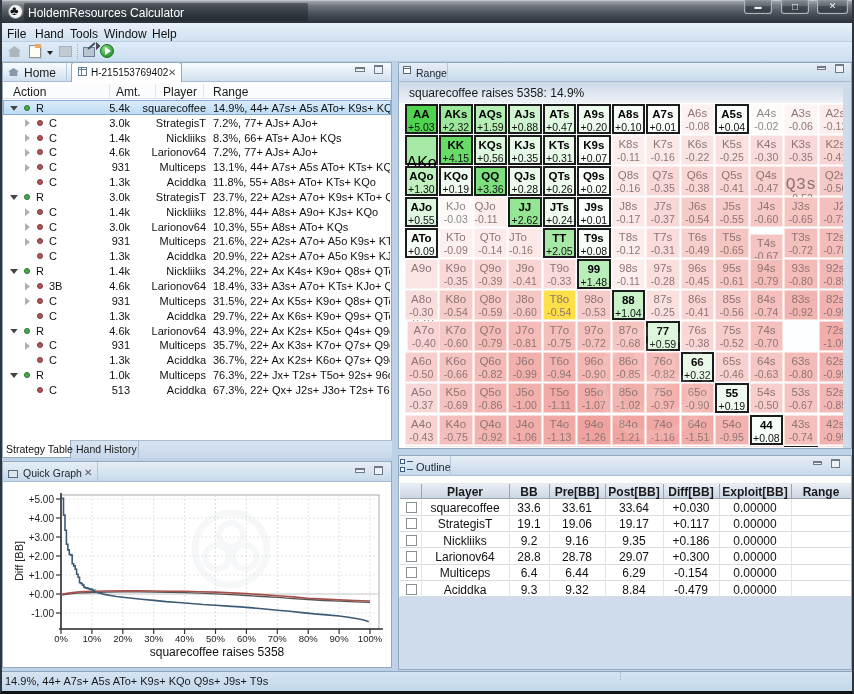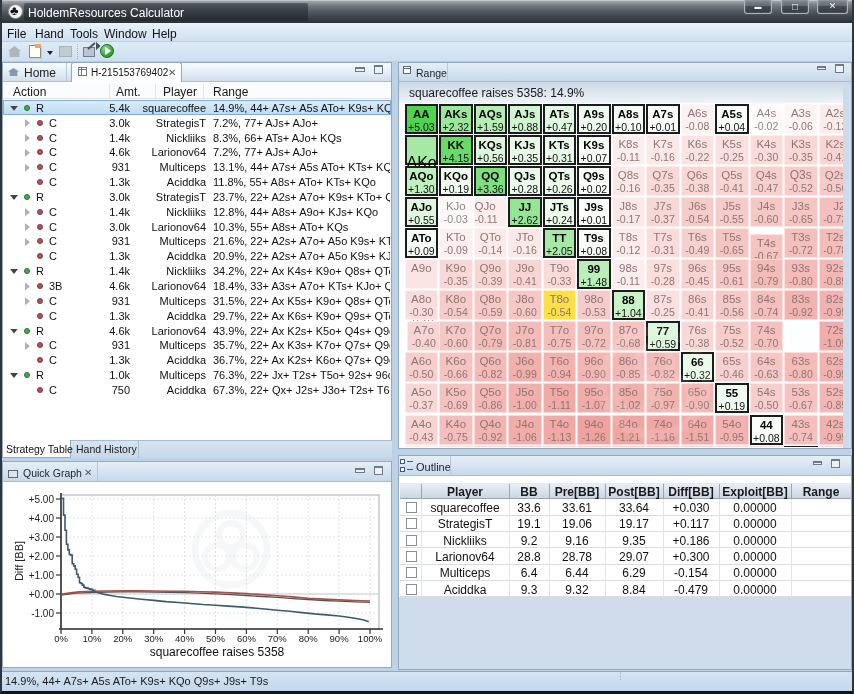--- a/index.html
+++ b/index.html
@@ -161,21 +161,21 @@
 <div class="tx" style="left:136px;top:354.2px;width:70px;text-align:right;font-size:11px;color:#111;">Aciddka</div>
 <div class="tx" style="left:213px;top:354.2px;width:177px;overflow:hidden;font-size:11px;color:#111;">36.7%, 22+ Ax K2s+ K6o+ Q7s+ Q9o+ J8s+ JTo</div>
 <div style="left:10px;top:369.1px;width:8px;height:5px;background:#444;clip-path:polygon(0 0,100% 0,50% 100%);margin-top:4px;"></div>
 <div style="left:24px;top:369.1px;width:6px;height:6px;border-radius:50%;background:#3fae49;border:1px solid #2b6f33;margin-top:3px;"></div>
 <div class="tx" style="left:36px;top:369.1px;font-size:11px;color:#111;">R</div>
 <div class="tx" style="left:60px;top:369.1px;width:70px;text-align:right;font-size:11px;color:#111;">1.0k</div>
 <div class="tx" style="left:136px;top:369.1px;width:70px;text-align:right;font-size:11px;color:#111;">Multiceps</div>
 <div class="tx" style="left:213px;top:369.1px;width:177px;overflow:hidden;font-size:11px;color:#111;">76.3%, 22+ Jx+ T2s+ T5o+ 92s+ 96o+ 84s+ 86</div>
 <div style="left:37px;top:383.9px;width:6px;height:6px;border-radius:50%;background:#b25456;border:1px solid #7e3a3c;margin-top:3px;"></div>
 <div class="tx" style="left:49px;top:383.9px;font-size:11px;color:#111;">C</div>
-<div class="tx" style="left:60px;top:383.9px;width:70px;text-align:right;font-size:11px;color:#111;">750</div>
+<div class="tx" style="left:60px;top:383.9px;width:70px;text-align:right;font-size:11px;color:#111;">513</div>
 <div class="tx" style="left:136px;top:383.9px;width:70px;text-align:right;font-size:11px;color:#111;">Aciddka</div>
 <div class="tx" style="left:213px;top:383.9px;width:177px;overflow:hidden;font-size:11px;color:#111;">67.3%, 22+ Qx+ J2s+ J3o+ T2s+ T6o+ 95s+ 96o</div>
 <div style="left:2px;top:440px;width:390px;height:18px;background:linear-gradient(#d8e4f0,#c7d8ea);border-top:1px solid #a8bdd2;"></div>
 <div style="left:2px;top:440px;width:69px;height:18px;background:#fff;border:1px solid #93a9c0;border-top:none;"></div>
 <div class="tx" style="left:6px;top:443px;font-size:10.5px;color:#111;">Strategy Table</div>
 <div style="left:71px;top:440px;width:68px;height:18px;border-right:1px solid #a8bdd2;"></div>
 <div class="tx" style="left:76px;top:443px;font-size:10.5px;color:#222;">Hand History</div>
 <div style="left:2px;top:461px;width:390px;height:207px;background:#fff;border:1px solid #93a9c0;"></div>
 <div style="left:3px;top:462px;width:388px;height:20px;background:linear-gradient(#e6eef6,#cfdfee 75%,#c5d8ea);border-bottom:1px solid #a8bdd2;"></div>
 <div style="left:8px;top:470px;width:10px;height:8px;background:#dce4ec;border:1px solid #5c6878;"></div>
@@ -408,21 +408,21 @@
     </div>
     <div style="position:absolute;left:316.0px;top:83.1px;width:33.6px;height:30.1px;background:#f8d5d3;border:1px solid rgba(255,255,255,0.55);text-align:center;box-sizing:border-box;">
       <div style="position:static;font-size:11.5px;font-weight:normal;color:#8f7573;line-height:14px;margin-top:1px;">Q5s</div>
       <div style="position:static;font-size:10.5px;color:#8f7573;line-height:12px;">-0.41</div>
     </div>
     <div style="position:absolute;left:350.5px;top:83.1px;width:33.6px;height:30.1px;background:#f7d0ce;border:1px solid rgba(255,255,255,0.55);text-align:center;box-sizing:border-box;">
       <div style="position:static;font-size:11.5px;font-weight:normal;color:#8f7573;line-height:14px;margin-top:1px;">Q4s</div>
       <div style="position:static;font-size:10.5px;color:#8f7573;line-height:12px;">-0.47</div>
     </div>
     <div style="position:absolute;left:385.0px;top:83.1px;width:33.6px;height:30.1px;background:#f7cdcb;border:1px solid rgba(255,255,255,0.55);text-align:center;box-sizing:border-box;">
-      <div style="position:static;font-size:12px;font-weight:normal;color:#8f7573;line-height:14px;margin-top:1px;">Q3s</div>
+      <div style="position:static;font-size:17px;font-weight:normal;color:#8f7573;line-height:14px;margin-top:11px;font-family:Liberation Mono, monospace;">Q3s</div>
       <div style="position:static;font-size:10.5px;color:#8f7573;line-height:12px;">-0.52</div>
     </div>
     <div style="position:absolute;left:419.5px;top:83.1px;width:33.6px;height:30.1px;background:#f6cac8;border:1px solid rgba(255,255,255,0.55);text-align:center;box-sizing:border-box;">
       <div style="position:static;font-size:11.5px;font-weight:normal;color:#8f7573;line-height:14px;margin-top:1px;">Q2s</div>
       <div style="position:static;font-size:10.5px;color:#8f7573;line-height:12px;">-0.56</div>
     </div>
     <div style="position:absolute;left:5.5px;top:114.2px;width:33.6px;height:30.1px;background:#def7de;border:2px solid #1c1c1c;text-align:center;box-sizing:border-box;">
       <div style="position:static;font-size:11.5px;font-weight:bold;color:#000;line-height:14px;margin-top:1px;">AJo</div>
       <div style="position:static;font-size:10.5px;color:#111;line-height:12px;">+0.55</div>
     </div>
@@ -479,21 +479,21 @@
       <div style="position:static;font-size:10.5px;color:#111;line-height:12px;">+0.09</div>
     </div>
     <div style="position:absolute;left:40.0px;top:145.2px;width:33.6px;height:30.1px;background:#fdf0f0;border:1px solid rgba(255,255,255,0.55);text-align:center;box-sizing:border-box;">
       <div style="position:static;font-size:11.5px;font-weight:normal;color:#8f7573;line-height:14px;margin-top:1px;">KTo</div>
       <div style="position:static;font-size:10.5px;color:#8f7573;line-height:12px;">-0.09</div>
     </div>
     <div style="position:absolute;left:74.5px;top:145.2px;width:33.6px;height:30.1px;background:#fcebea;border:1px solid rgba(255,255,255,0.55);text-align:center;box-sizing:border-box;">
       <div style="position:static;font-size:11.5px;font-weight:normal;color:#8f7573;line-height:14px;margin-top:1px;">QTo</div>
       <div style="position:static;font-size:10.5px;color:#8f7573;line-height:12px;">-0.14</div>
     </div>
-    <div style="position:absolute;left:109.0px;top:145.2px;width:33.6px;height:30.1px;background:#fbe9e8;border:1px solid rgba(255,255,255,0.55);text-align:center;box-sizing:border-box;">
+    <div style="position:absolute;left:109.0px;top:145.2px;width:33.6px;height:30.1px;background:#fbe9e8;border:1px solid rgba(255,255,255,0.55);text-align:left;box-sizing:border-box;">
       <div style="position:static;font-size:11.5px;font-weight:normal;color:#8f7573;line-height:14px;margin-top:1px;">JTo</div>
       <div style="position:static;font-size:10.5px;color:#8f7573;line-height:12px;">-0.16</div>
     </div>
     <div style="position:absolute;left:143.5px;top:145.2px;width:33.6px;height:30.1px;background:#a6e9a6;border:2px solid #1c1c1c;text-align:center;box-sizing:border-box;">
       <div style="position:static;font-size:11.5px;font-weight:bold;color:#000;line-height:14px;margin-top:1px;">TT</div>
       <div style="position:static;font-size:10.5px;color:#111;line-height:12px;">+2.05</div>
     </div>
     <div style="position:absolute;left:178.0px;top:145.2px;width:33.6px;height:30.1px;background:#f7fdf7;border:2px solid #1c1c1c;text-align:center;box-sizing:border-box;">
       <div style="position:static;font-size:11.5px;font-weight:bold;color:#000;line-height:14px;margin-top:1px;">T9s</div>
       <div style="position:static;font-size:10.5px;color:#111;line-height:12px;">+0.08</div>

